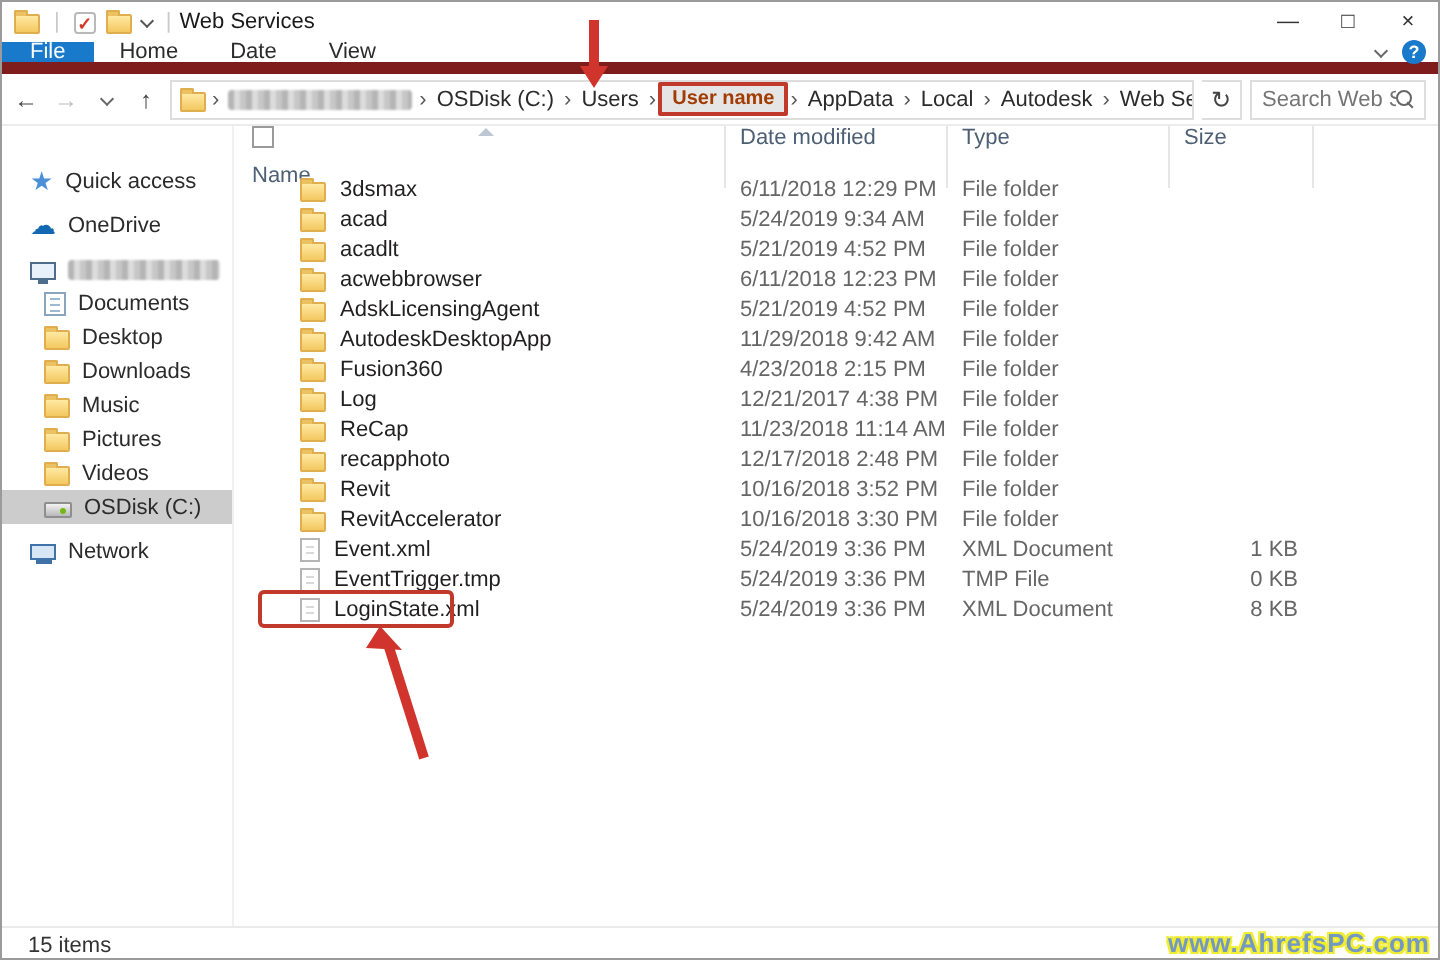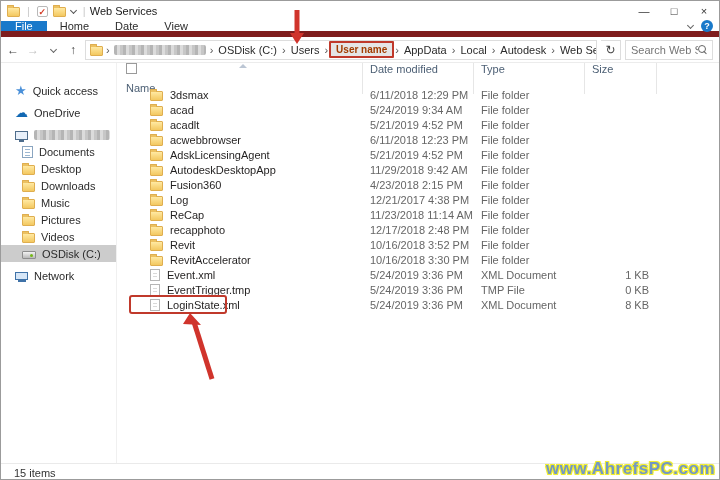--- a/index.html
+++ b/index.html
@@ -90,21 +90,21 @@
   .sort-caret { position:absolute; left:122px; top:1px; width:0; height:0;
     border-left:4px solid transparent; border-right:4px solid transparent; border-bottom:4px solid #bcc6d4; }
   #rows { padding-top:2px; }
   .frow { display:grid; grid-template-columns:245px 111px 111px 72px 1fr; height:15px; align-items:center; }
   .c-name { display:flex; align-items:center; gap:7px; padding-left:33px; color:#211f1f; }
   .c-date, .c-type { padding-left:8px; color:#666; }
   .c-size { color:#666; text-align:right; padding-right:7px; }
   
   #statusbar { height:18px; border-top:1px solid #eaeaea; display:flex; align-items:center;
     padding-left:13px; color:#333; background:#fff; position:relative; }
-  #watermark { position:absolute; right:4px; bottom:2px; font-size:17px; font-weight:bold;
+  #watermark { position:absolute; right:4px; bottom:2px; font-size:13px; font-weight:bold;
     color:#7398c4; letter-spacing:0.5px;
     text-shadow:-1px -1px 0 #f0ed2e, 1px -1px 0 #f0ed2e, -1px 1px 0 #f0ed2e, 1px 1px 0 #f0ed2e, 0 0 3px #fbff9e; }
   
   .blurred { height:10px; border-radius:2px;
     background:repeating-linear-gradient(90deg,#b5b5b5 0 3px,#dcdcdc 3px 6px,#c7c7c7 6px 9px);
     filter:blur(0.6px); }
   .blur-crumb { width:92px; margin:0 3px; }
   .blur-side { width:76px; }
   
   #overlay { position:absolute; left:0; top:0; width:720px; height:480px; pointer-events:none; }

